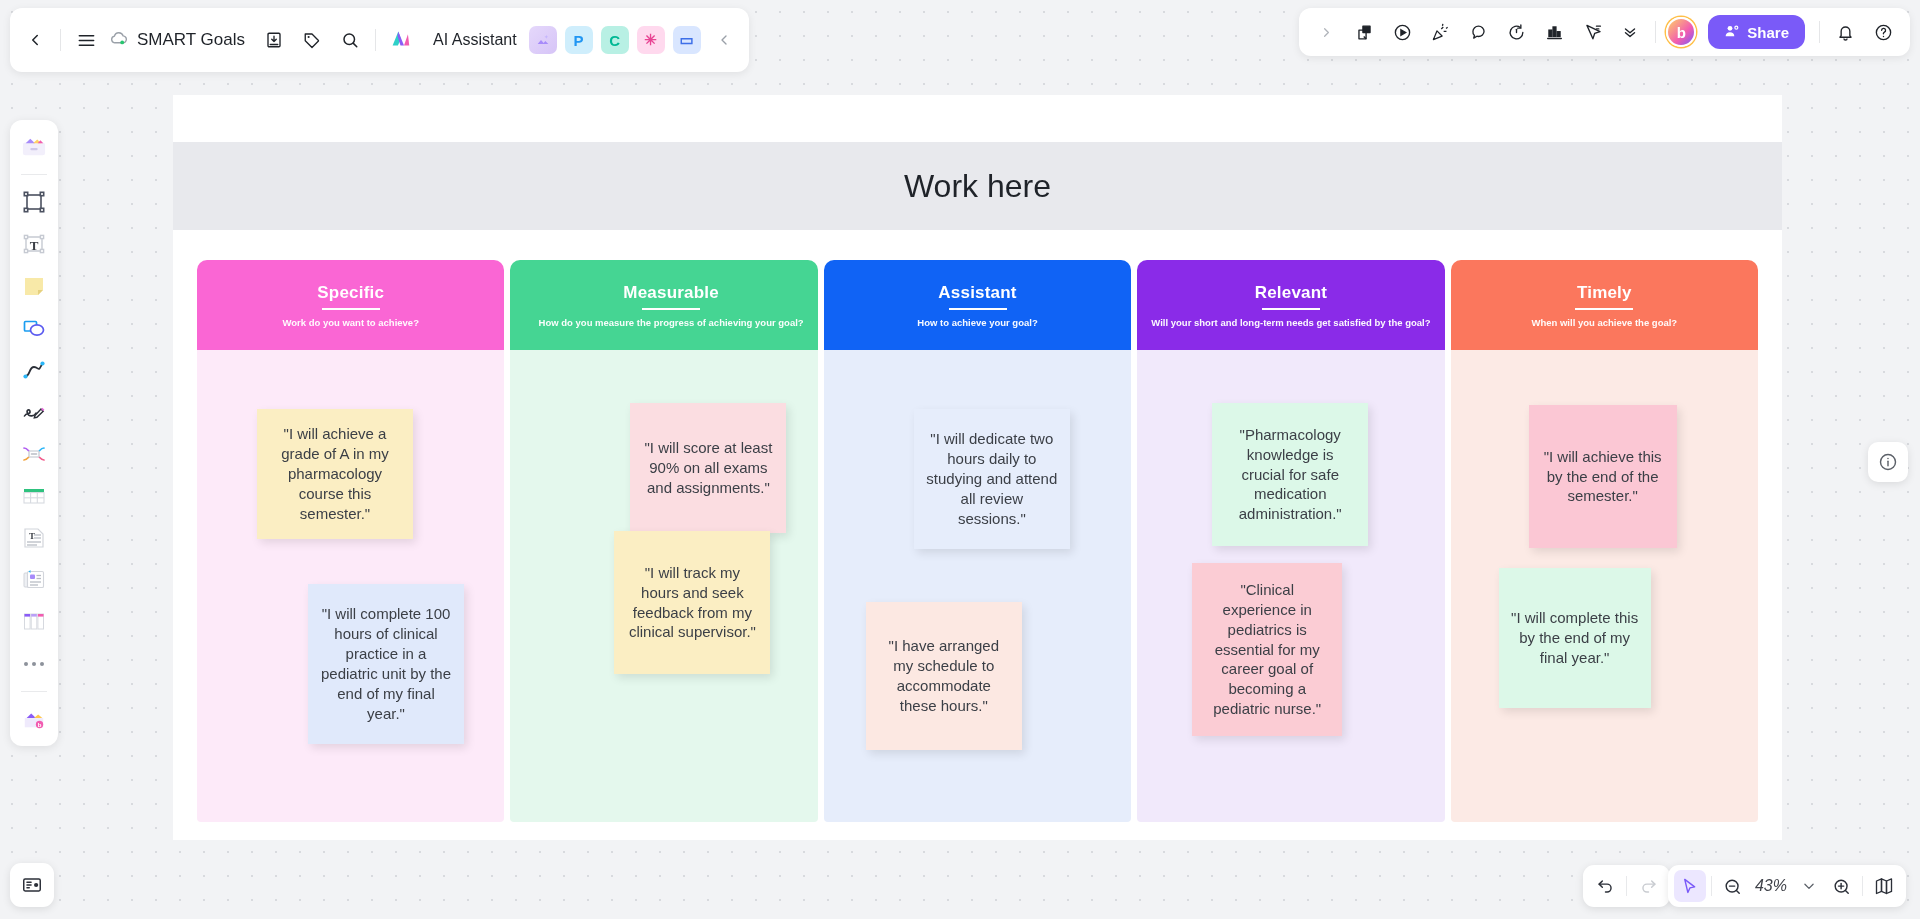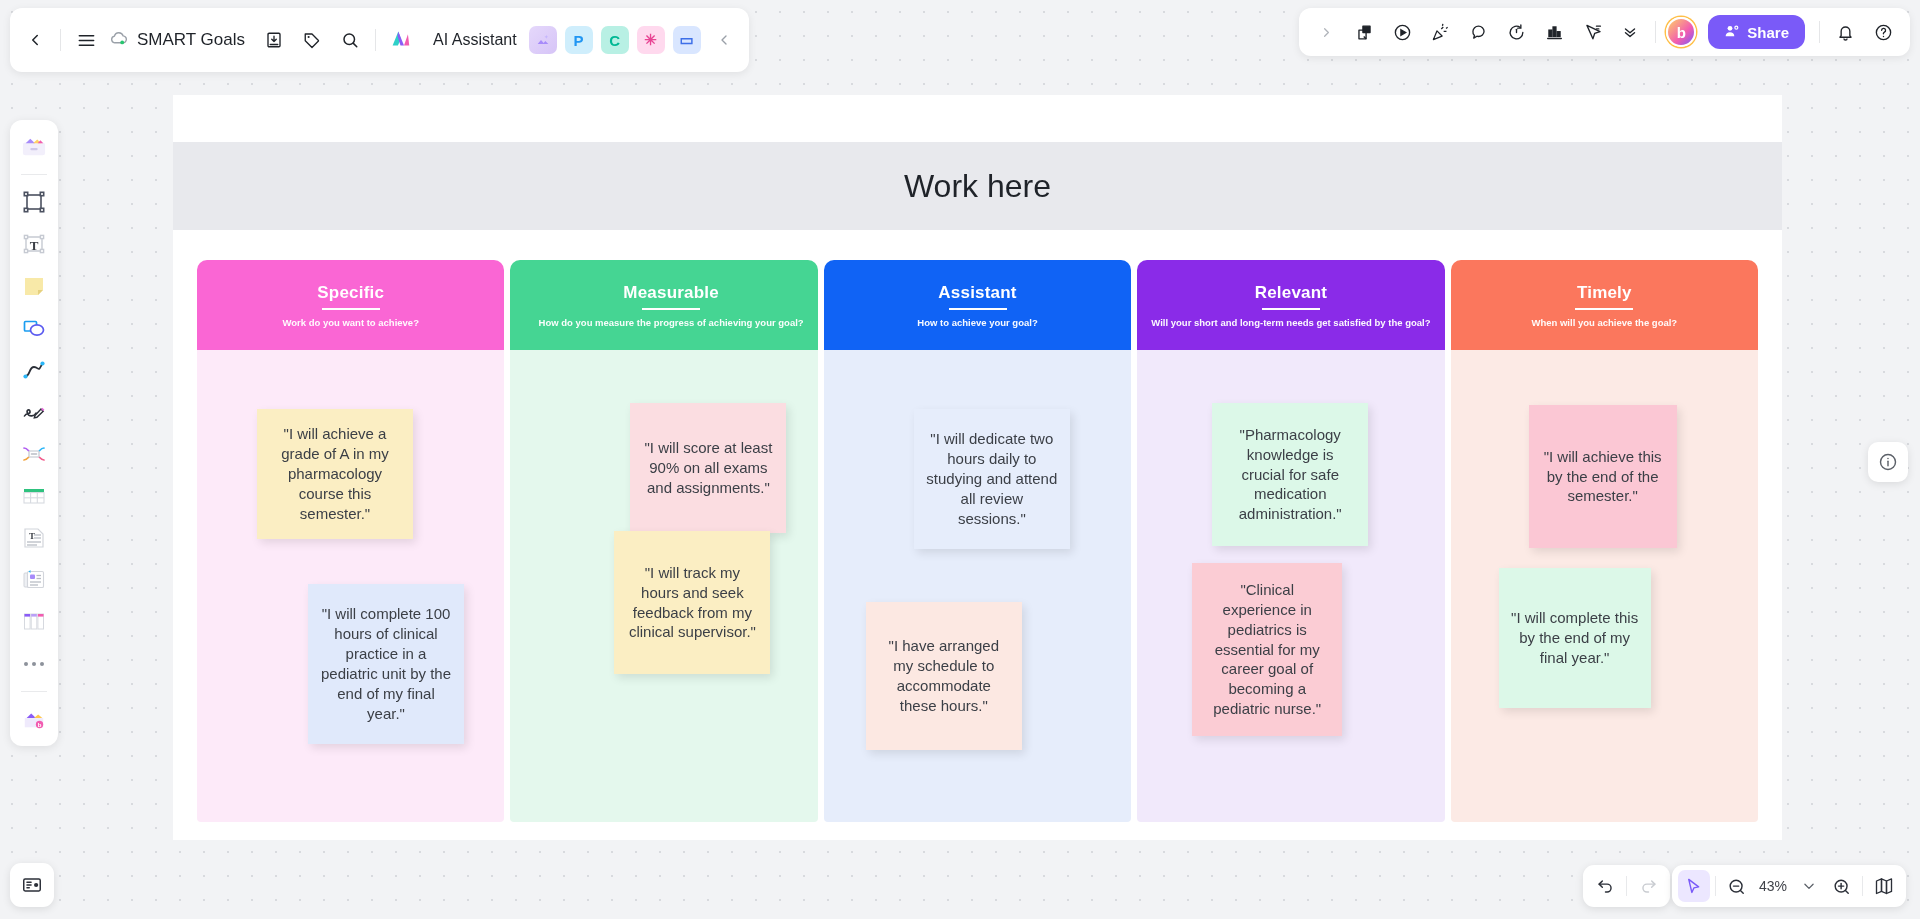--- a/index.html
+++ b/index.html
@@ -126,21 +126,21 @@
   }
   .undo-group { right: 250px; }
   .zoom-group { right: 14px; }
   .zbtn {
     width: 32px; height: 32px; border-radius: 7px;
     display:flex;align-items:center;justify-content:center; cursor:pointer;
     color: #1f2329;
   }
   .zbtn.disabled { color: #c9ccd1; cursor: default; }
   .zbtn.active { background: #ece7ff; color: #7a5af8; }
-  .zoom-val { font-size: 14px; color: #40434a; padding: 0 6px; cursor: pointer; }
+  .zoom-val { font-size: 16px; color: #40434a; padding: 0 6px; cursor: pointer; font-style: italic; }
   .vsep { width:1px; height:20px; background:#e8e9eb; margin: 0 5px; }
 
   
   .board {
     position: absolute;
     left: 173px; top: 95px;
     width: 1609px; height: 745px;
     background: #fff;
     z-index: 5;
   }

